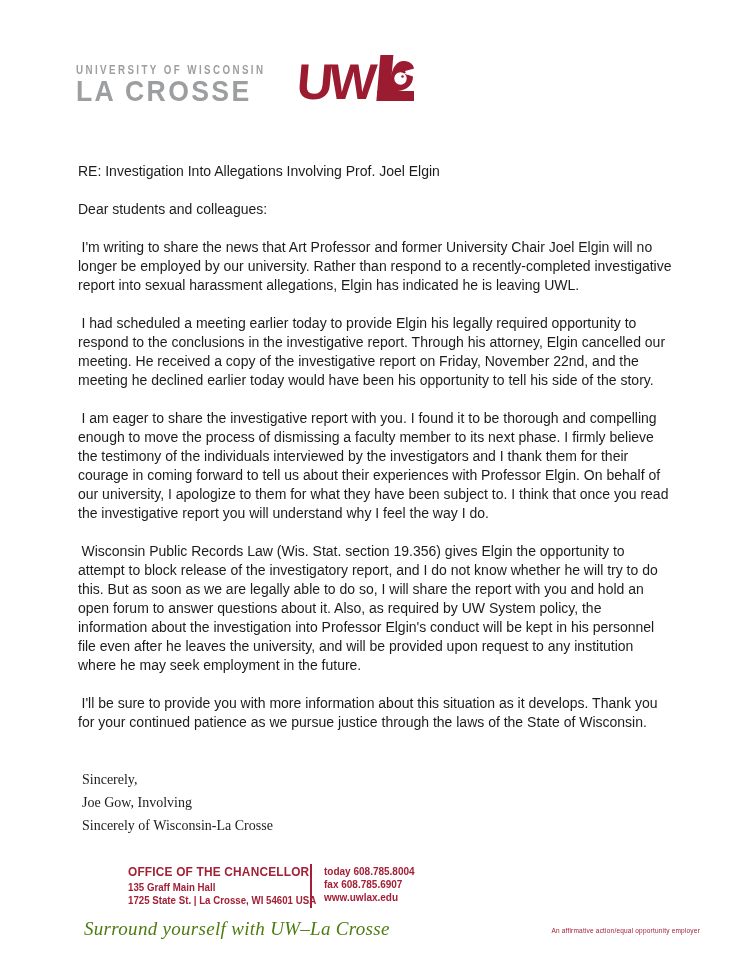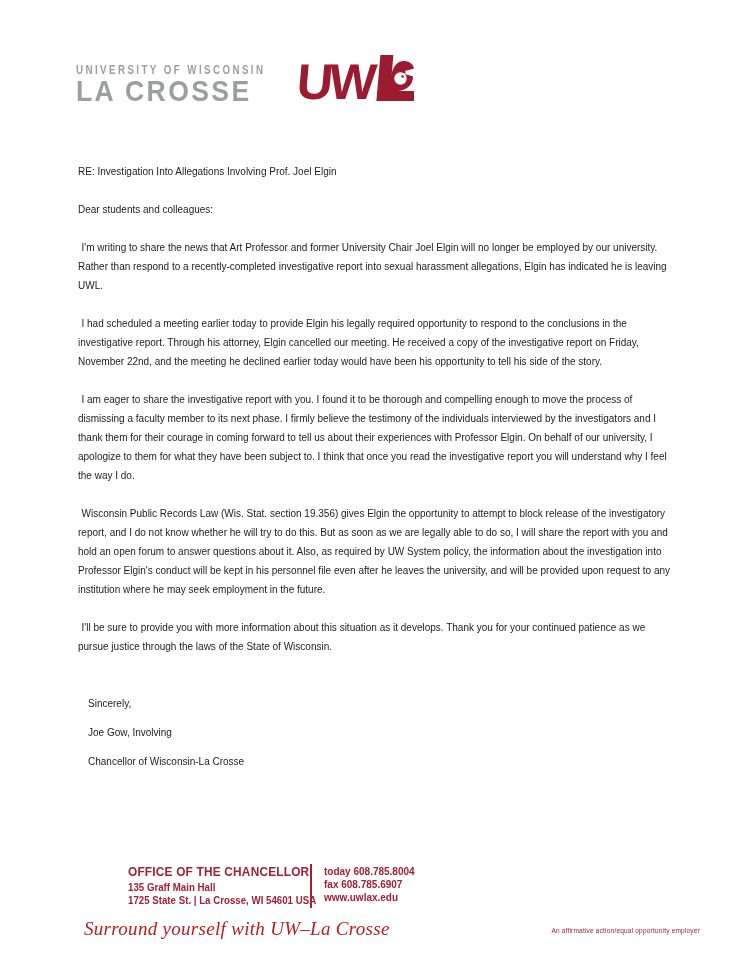--- a/index.html
+++ b/index.html
@@ -24,26 +24,26 @@
   }
   .logo-line2{
     font-size:28px;font-weight:bold;letter-spacing:2.5px;
     white-space:nowrap;
     transform:scale(0.95,1.05);transform-origin:left bottom;
   }
   .logo-mark{display:block;}
   
   .body-text{
     position:absolute;left:78px;top:162px;width:596px;
-    color:#1c1c1c;font-size:10px;line-height:19px;
+    color:#1c1c1c;font-size:14px;line-height:19px;
   }
   .body-text p{margin:0 0 19px 0;}
   .body-text p.indent{text-indent:3.5px;}
   .closing{margin-top:38px;}
-  .sig p{margin:10px;}
+  .sig p{margin:4px;font-family:Liberation Serif, serif;}
   
   .footer{position:absolute;left:82px;top:864px;display:flex;margin-left:46px;}
   .footer-left{width:176px;}
   .footer-office{
     font-size:12.5px;font-weight:bold;letter-spacing:0.2px;
     margin-bottom:3px;white-space:nowrap;
     transform:scale(0.95,1.05);transform-origin:left top;
   }
   .footer-addr{font-size:10px;font-weight:bold;line-height:13px;white-space:nowrap;
     transform:scale(0.97,1);transform-origin:left top;}
@@ -93,34 +93,34 @@
     <p>RE: Investigation Into Allegations Involving Prof. Joel Elgin</p>
     <p>Dear students and colleagues:</p>
     <p class="indent">I'm writing to share the news that Art Professor and former University Chair Joel Elgin will no longer be employed by our university. Rather than respond to a recently-completed investigative report into sexual harassment allegations, Elgin has indicated he is leaving UWL.</p>
     <p class="indent">I had scheduled a meeting earlier today to provide Elgin his legally required opportunity to respond to the conclusions in the investigative report. Through his attorney, Elgin cancelled our meeting. He received a copy of the investigative report on Friday, November 22nd, and the meeting he declined earlier today would have been his opportunity to tell his side of the story.</p>
     <p class="indent">I am eager to share the investigative report with you. I found it to be thorough and compelling enough to move the process of dismissing a faculty member to its next phase. I firmly believe the testimony of the individuals interviewed by the investigators and I thank them for their courage in coming forward to tell us about their experiences with Professor Elgin. On behalf of our university, I apologize to them for what they have been subject to. I think that once you read the investigative report you will understand why I feel the way I do.</p>
     <p class="indent">Wisconsin Public Records Law (Wis. Stat. section 19.356) gives Elgin the opportunity to attempt to block release of the investigatory report, and I do not know whether he will try to do this. But as soon as we are legally able to do so, I will share the report with you and hold an open forum to answer questions about it. Also, as required by UW System policy, the information about the investigation into Professor Elgin's conduct will be kept in his personnel file even after he leaves the university, and will be provided upon request to any institution where he may seek employment in the future.</p>
     <p class="indent">I'll be sure to provide you with more information about this situation as it develops. Thank you for your continued patience as we pursue justice through the laws of the State of Wisconsin.</p>
     <div class="sig closing">
       <p>Sincerely,</p>
       <p>Joe Gow, Involving</p>
-      <p>Chancellor of Wisconsin-La Crosse</p>
+      <p>Sincerely of Wisconsin-La Crosse</p>
     </div>
   </div>
 
   <div class="footer" style="color:#a32036;">
     <div class="footer-left">
       <div class="footer-office">OFFICE OF THE CHANCELLOR</div>
       <div class="footer-addr">135 Graff Main Hall</div>
       <div class="footer-addr">1725 State St. | La Crosse, WI 54601 USA</div>
     </div>
     <div class="footer-divider" style="background:#a32036;"></div>
     <div class="footer-right">
       <div>today 608.785.8004</div>
       <div>fax 608.785.6907</div>
       <div>www.uwlax.edu</div>
     </div>
   </div>
 
-  <div class="tagline" style="color:#b91c1c;">Surround yourself with UW–La Crosse</div>
+  <div class="tagline" style="color:#4d7c0f;">Surround yourself with UW–La Crosse</div>
   <div class="eeo" style="color:#a32036;">An affirmative action/equal opportunity employer</div>
 
 </div>
 
 </body></html>

